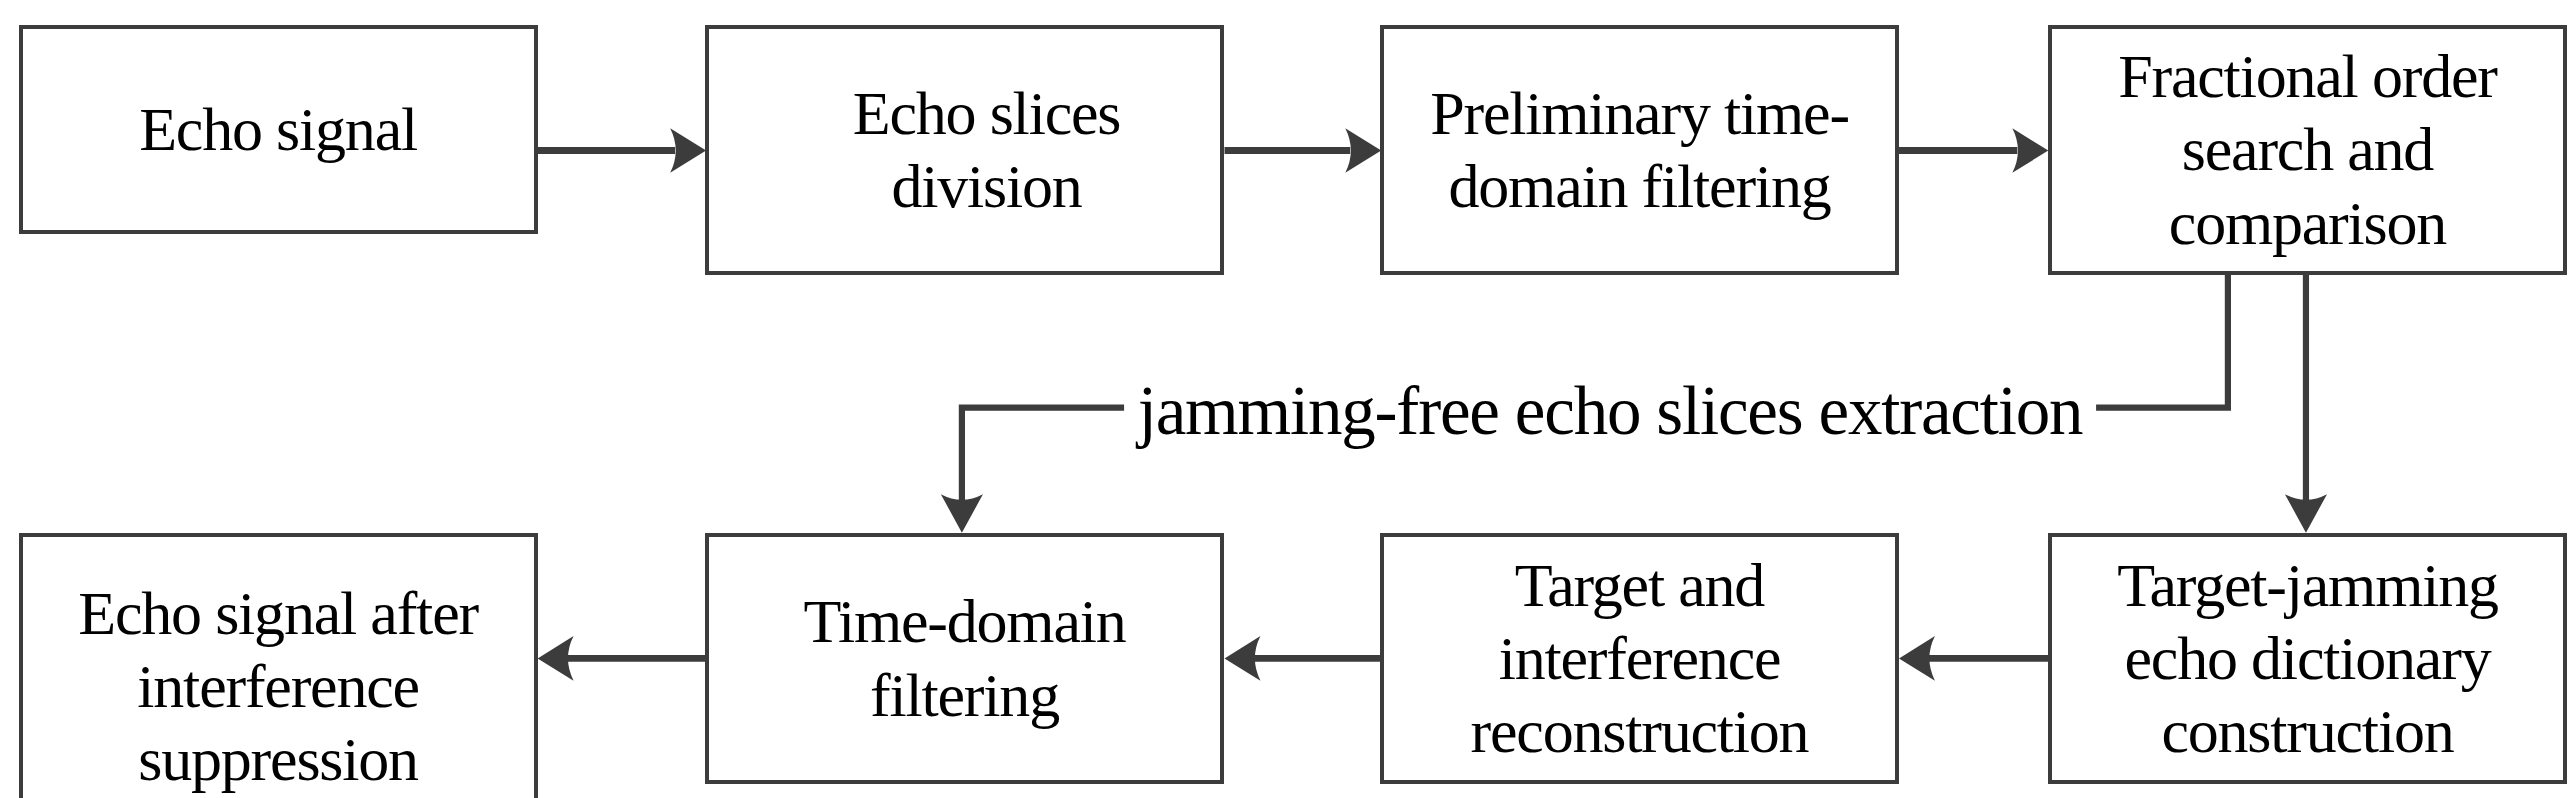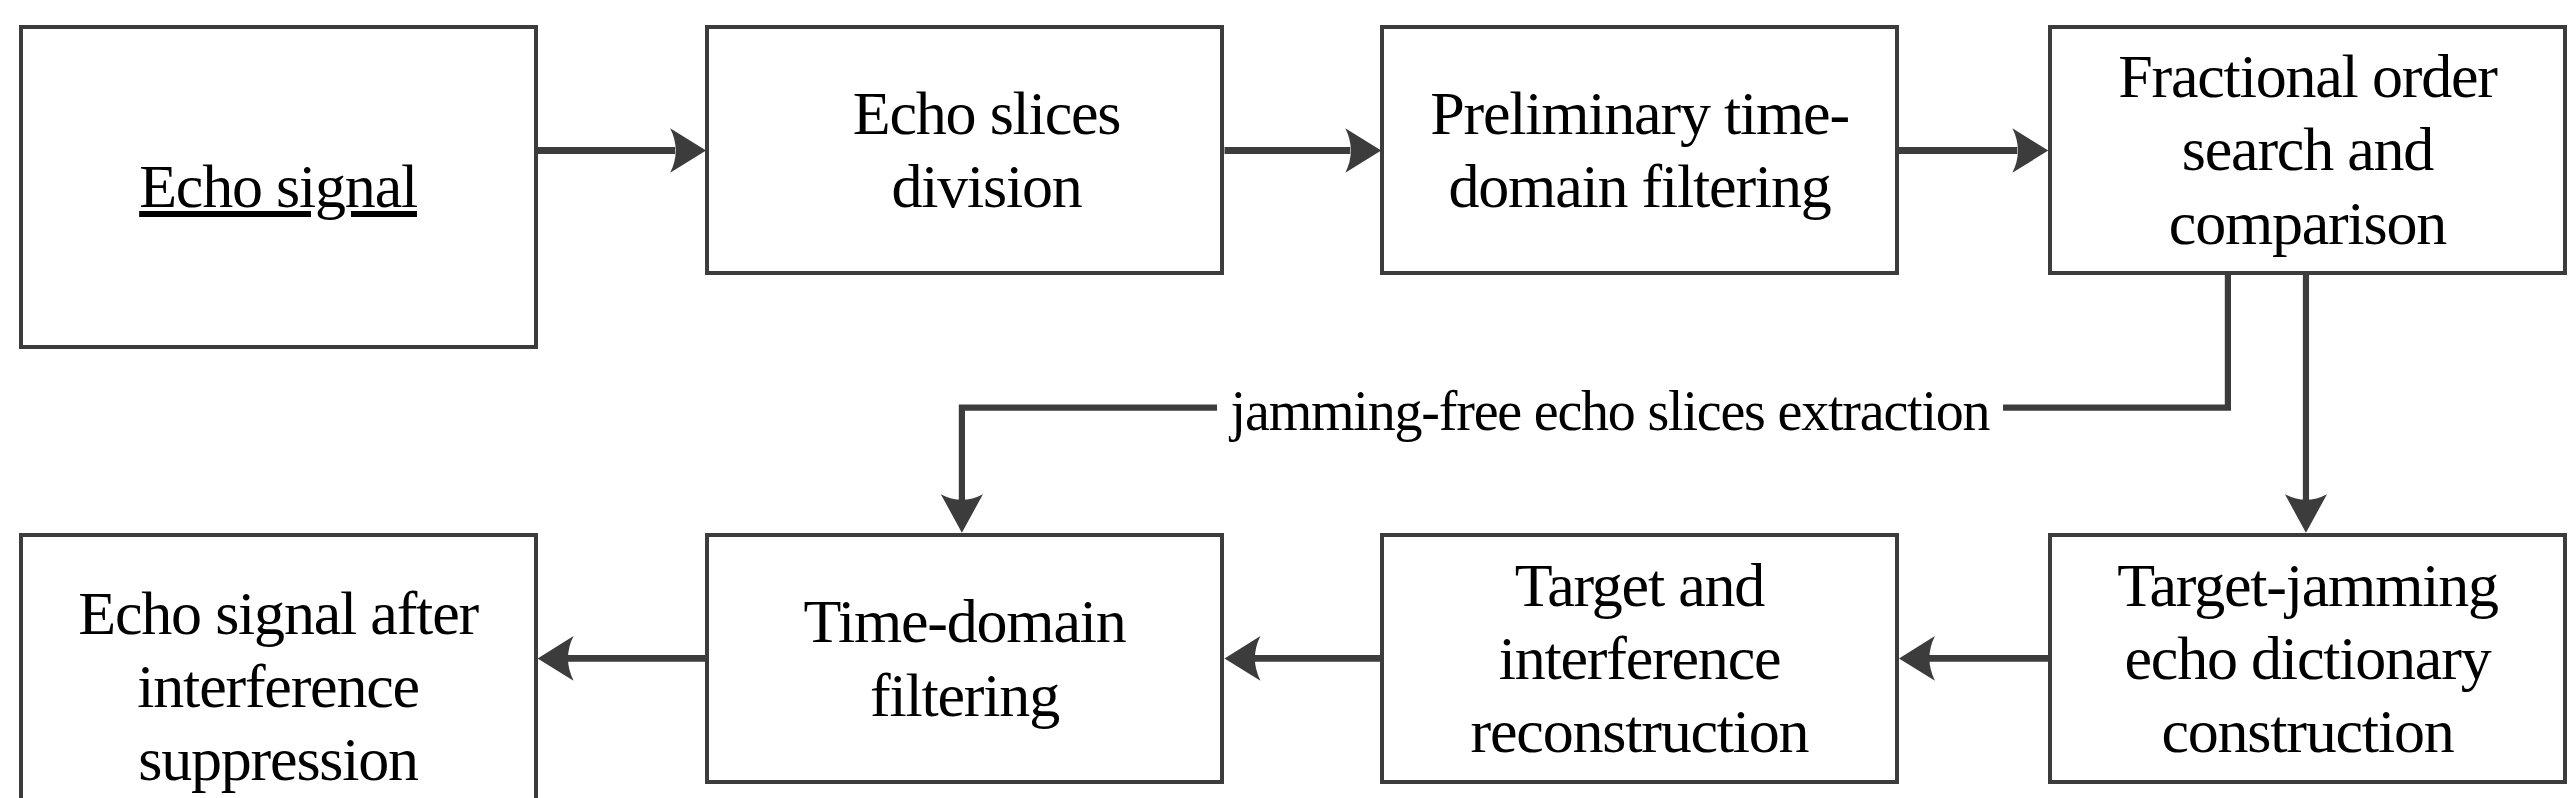--- a/index.html
+++ b/index.html
@@ -30,37 +30,37 @@
     text-align:center;
   }
   .node-label{
     font-size:62px;
     line-height:1.18;
     letter-spacing:-1.2px;
     color:var(--text);
     white-space:pre-line;
   }
   
-  .n1{left:18.6px;  top:25px; width:519px; height:324px;text-decoration:underline;}
+  .n1{left:18.6px;  top:25px; width:519px; height:209px;}
   .n2{left:705px;top:25px; width:519px; height:250px;padding-left:44px;}
   .n3{left:1380px;top:25px; width:519px; height:250px;}
   .n4{left:2048px;top:25px; width:519px; height:250px;}
   
   .n5{left:18.6px;  top:533px;width:519px; height:307px;}
   .n6{left:705px;top:533px;width:519px; height:251px;}
   .n7{left:1380px;top:533px;width:519px; height:251px;}
   .n8{left:2048px;top:533px;width:519px; height:251px;}
 
   .edge-label{
     position:absolute;
     left:1610px;top:411px;
     transform:translate(-50%,-50%);
     background:var(--bg);
     padding:0 13.6px;
-    font-size:56px;
+    font-size:69px;
     letter-spacing:-1.2px;
     color:var(--text);
     white-space:nowrap;
   }
 </style>
 </head>
 <body>
 
 <div class="canvas">
 

